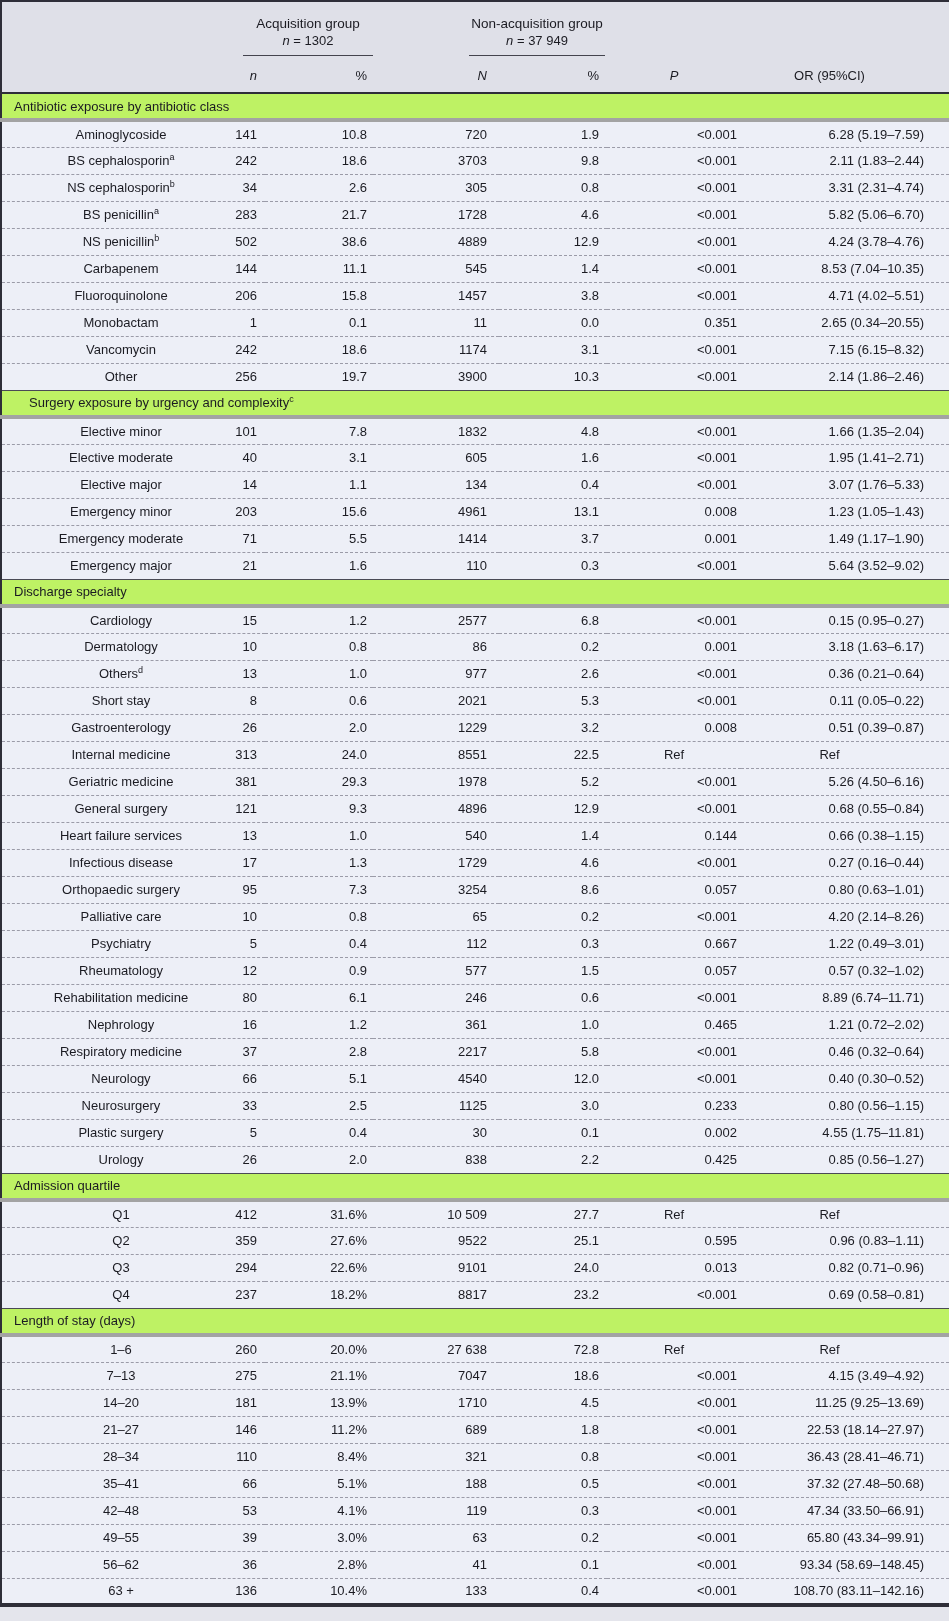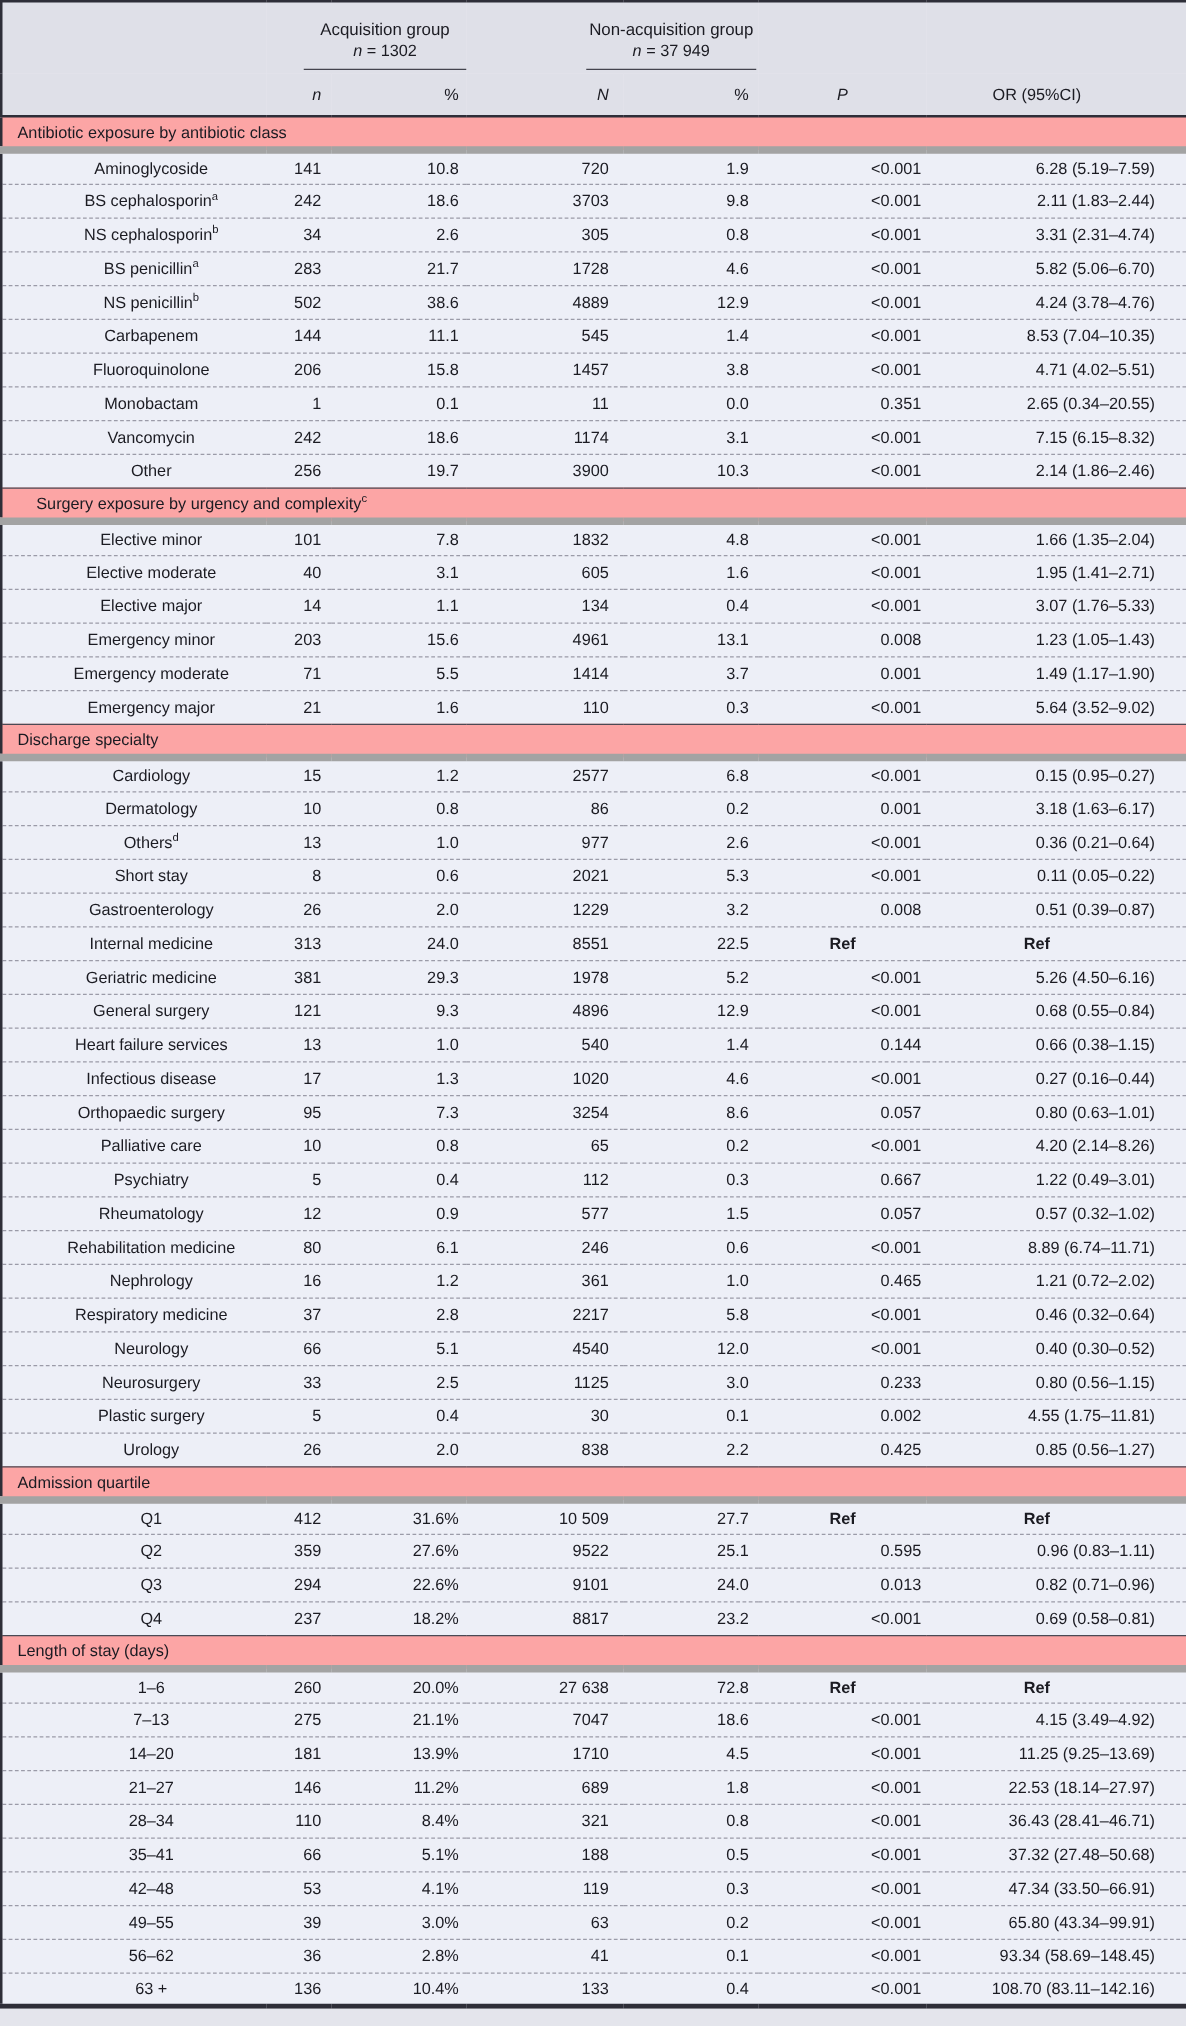--- a/index.html
+++ b/index.html
@@ -35,27 +35,27 @@
   .it{font-style:italic;}
   
   .c-n{text-align:right;padding-right:8px;}
   .c-pct1{text-align:right;padding-right:6px;}
   .c-N{text-align:right;padding-right:12px;}
   .c-pct2{text-align:right;padding-right:8px;}
   .c-p{text-align:right;padding-right:4px;}
   .c-or{text-align:right;padding-right:25px;}
   .c-p.hd,.c-p.ref{text-align:center;padding-right:0;}
   .c-or.hd,.c-or.ref{text-align:center;padding-right:31px;}
-  .ref{font-weight:bold;}
+  .ref{font-weight:normal;}
   
   tbody td{height:27px;}
   tr.section-row td{
-    background:#fca5a5;
+    background:#bef264;
     border-top:1px solid #4a4a55;
-    border-bottom:6px solid #a3a3a3;
+    border-bottom:4px solid #a3a3a3;
   }
   tbody tr:first-child td{border-top:2px solid #2e2e38;}
   tr.data-row td{border-top:1px dashed #9b9ba8;}
   tr.data-row.first td{border-top:none;}
   .section-title{padding-left:12px;}
   .section-title.indented{padding-left:27px;}
   .c-label{padding-left:27px;overflow:hidden;white-space:nowrap;text-align:center;}
   sup{font-size:9px;line-height:0;}
 </style>
 </head>
@@ -330,21 +330,21 @@
           <td class="c-pct1">1.0</td>
           <td class="c-N">540</td>
           <td class="c-pct2">1.4</td>
           <td class="c-p">0.144</td>
           <td class="c-or">0.66 (0.38–1.15)</td>
         </tr>
         <tr class="data-row">
           <td class="c-label"><span>Infectious disease</span></td>
           <td class="c-n">17</td>
           <td class="c-pct1">1.3</td>
-          <td class="c-N">1020</td>
+          <td class="c-N">1729</td>
           <td class="c-pct2">4.6</td>
           <td class="c-p">&lt;0.001</td>
           <td class="c-or">0.27 (0.16–0.44)</td>
         </tr>
         <tr class="data-row">
           <td class="c-label"><span>Orthopaedic surgery</span></td>
           <td class="c-n">95</td>
           <td class="c-pct1">7.3</td>
           <td class="c-N">3254</td>
           <td class="c-pct2">8.6</td>

